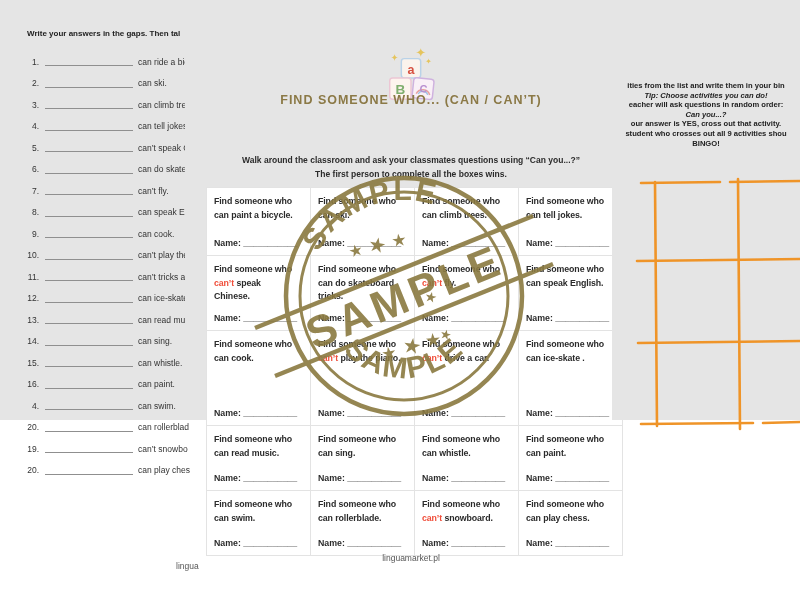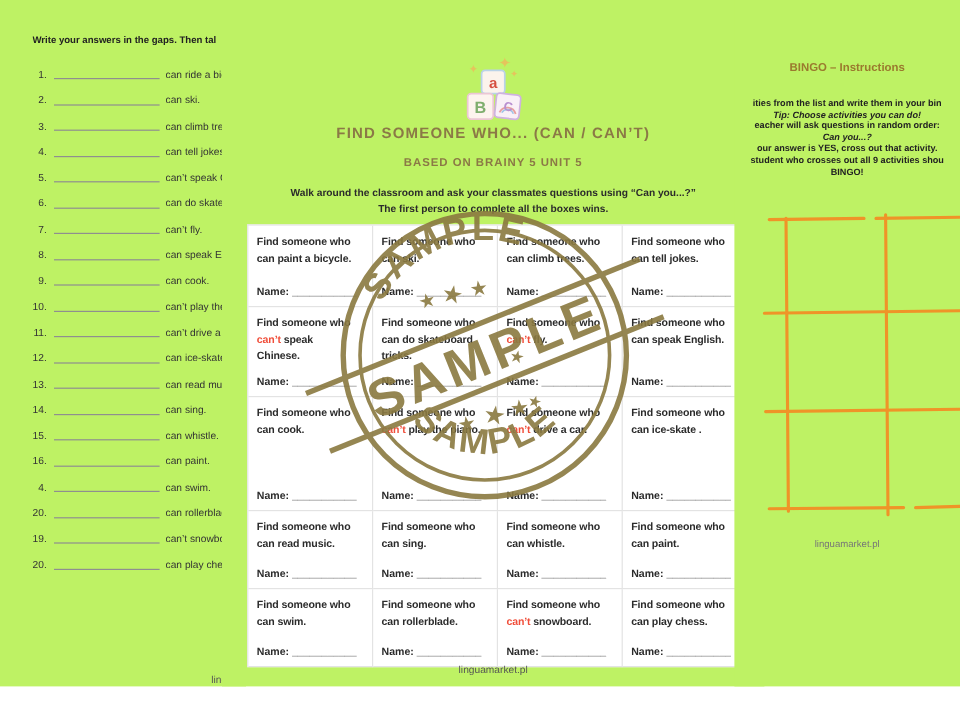--- a/index.html
+++ b/index.html
@@ -1,35 +1,35 @@
 <!DOCTYPE html>
 <html><head>
 <meta charset="utf-8">
 <style>
   * { margin:0; padding:0; box-sizing:border-box; }
   html,body { width:800px; height:600px; overflow:hidden; background:#ffffff;
     font-family:"Liberation Sans","DejaVu Sans",sans-serif; color:#333; }
-  .page { position:absolute; top:0; height:572px; background:#bef264; }
+  .page { position:absolute; top:0; height:420px; background:#e5e5e5; }
 
   
   #left-page { left:0; width:205px; }
   #left-header { position:absolute; left:27px; top:29px; width:172px;
     font-size:8px; font-weight:bold; color:#222; white-space:nowrap; overflow:hidden; }
   #answers-list { position:absolute; left:24px; top:51px; width:180px; }
   .answer-item { height:21.5px; display:flex; align-items:center; font-size:8.5px; color:#333; white-space:nowrap; }
   .item-num { display:inline-block; width:15px; text-align:right; flex:0 0 15px; }
   .item-blank { display:inline-block; width:88px; height:9px; flex:0 0 88px;
     border-bottom:1px solid #8f8f8f; margin:0 5px 0 6px; }
   .item-text { overflow:hidden; }
   #left-footer { position:absolute; left:176px; top:561px; font-size:8.5px; color:#555; white-space:nowrap; }
 
   
   #center-page { left:185px; width:452px; }
   #abc-icon { position:absolute; left:196px; top:48px; width:60px; height:58px; }
-  #center-title { position:absolute; left:0; top:104px; width:452px; text-align:center;
+  #center-title { position:absolute; left:0; top:93px; width:452px; text-align:center;
     font-size:12.5px; font-weight:bold; letter-spacing:1px; color:#8b7946; }
   #center-subtitle { position:absolute; left:0; top:130px; width:452px; text-align:center;
     font-size:9.5px; font-weight:bold; letter-spacing:0.8px; color:#8b7946; }
   .instr-line { position:absolute; left:0; width:452px; text-align:center;
     font-size:8.5px; font-weight:bold; color:#2b2b2b; }
   #instr-1 { top:155px; } #instr-2 { top:169px; }
 
   #find-grid { position:absolute; left:21px; top:187px; width:418px;
     display:grid; grid-template-columns:repeat(4,104px);
     grid-template-rows:68px 75px 95px 65px 65px;
@@ -110,21 +110,21 @@
         <span class="item-text">can cook.</span>
       </div>
       <div class="answer-item">
         <span class="item-num">10.</span>
         <span class="item-blank"></span>
         <span class="item-text">can’t play the</span>
       </div>
       <div class="answer-item">
         <span class="item-num">11.</span>
         <span class="item-blank"></span>
-        <span class="item-text">can’t drive a</span>
+        <span class="item-text">can’t tricks a</span>
       </div>
       <div class="answer-item">
         <span class="item-num">12.</span>
         <span class="item-blank"></span>
         <span class="item-text">can ice-skate</span>
       </div>
       <div class="answer-item">
         <span class="item-num">13.</span>
         <span class="item-blank"></span>
         <span class="item-text">can read mus</span>
@@ -180,21 +180,20 @@
     <text x="19" y="48" font-size="14" font-weight="bold" fill="#7fae6e" text-anchor="middle">B</text>
     <g transform="rotate(6 43 42)">
       <rect x="32" y="31.5" width="21" height="21" rx="3" fill="#f9f0f7" stroke="#cfb2df" stroke-width="1.5"></rect>
       <path d="M36,48 A7.5,7.5 0 0 1 50,48" stroke="#e8a0a0" stroke-width="1.6" fill="none"></path>
       <path d="M38,48 A5.5,5.5 0 0 1 48,48" stroke="#9fc4e6" stroke-width="1.4" fill="none"></path>
       <text x="43" y="46" font-size="11" font-weight="bold" fill="#b88fd0" text-anchor="middle">C</text>
     </g>
   </svg>
 
   <div id="center-title">FIND SOMEONE WHO... (CAN / CAN’T)</div>
-  <div id="center-subtitle">BASED ON BRAINY 5 UNIT 5</div>
   <div class="instr-line" id="instr-2">The first person to complete all the boxes wins.</div>
   <div class="instr-line" id="instr-1">Walk around the classroom and ask your classmates questions using “Can you...?”</div>
 
   <div id="find-grid">
       <div class="grid-cell">
         <div class="cell-lead">Find someone who</div>
         <div class="cell-phrase">can paint a bicycle.</div>
         <div class="cell-name">Name: ___________</div>
       </div>
       <div class="grid-cell">
@@ -291,21 +290,20 @@
         <div class="cell-lead">Find someone who</div>
         <div class="cell-phrase">can play chess.</div>
         <div class="cell-name">Name: ___________</div>
       </div>
     </div>
 
   <div id="center-footer">linguamarket.pl</div>
 </div>
 
 <div class="page" id="right-page">
-  <div id="bingo-header">BINGO – Instructions</div>
   <div id="bingo-lines">
       <div class="bingo-line">ities from the list and write them in your bin</div>
       <div class="bingo-line italic">Tip: Choose activities you can do!</div>
       <div class="bingo-line">eacher will ask questions in random order:</div>
       <div class="bingo-line italic">Can you...?</div>
       <div class="bingo-line">our answer is YES, cross out that activity.</div>
       <div class="bingo-line">student who crosses out all 9 activities shou</div>
       <div class="bingo-line">BINGO!</div>
     </div>
   <div id="right-footer">linguamarket.pl</div>

